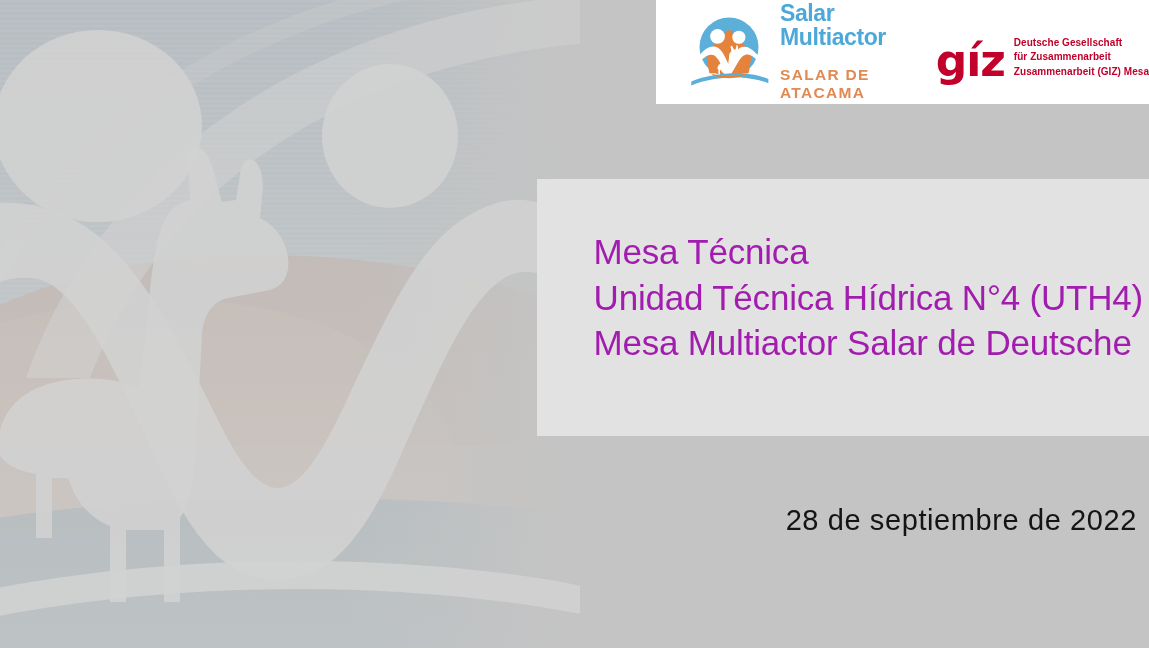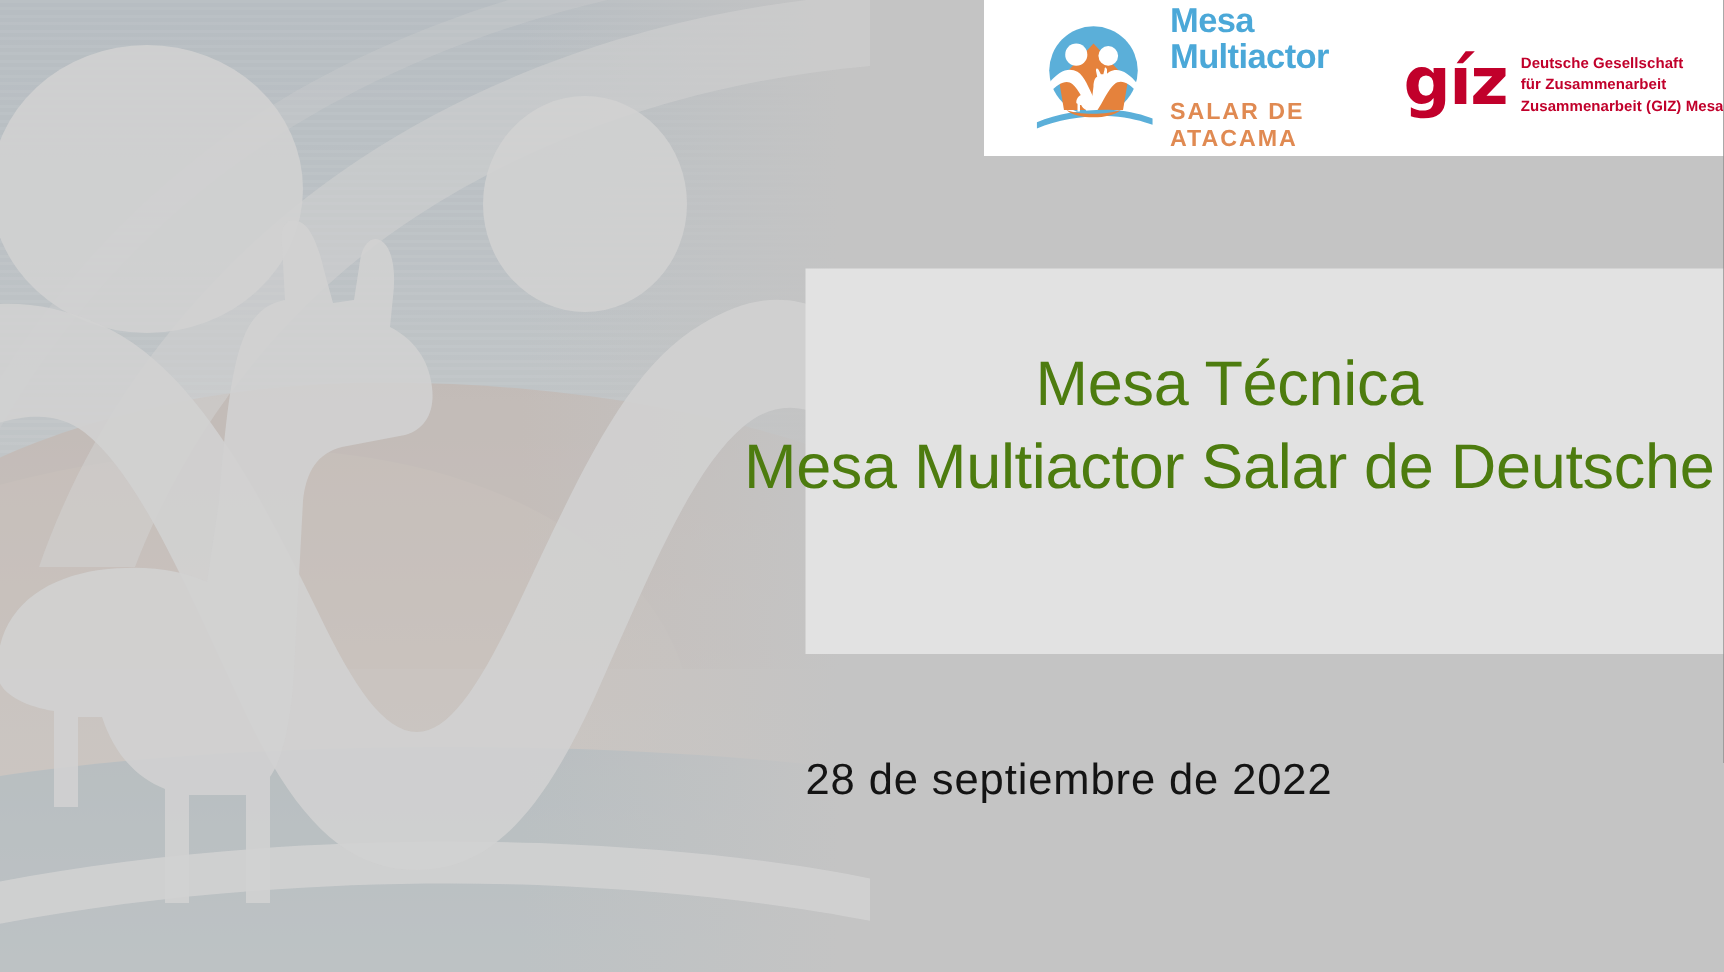--- a/index.html
+++ b/index.html
@@ -103,37 +103,37 @@
     left: 537px;
     top: 179px;
     width: 612px;
     height: 257px;
     background: #e2e2e2;
   }
   .title-text {
     position: absolute;
     right: 6px;
     top: 50px;
-    text-align: center;
-    color: #4d7c0f;
-    font-size: 42px;
+    text-align: left;
+    color: #a21caf;
+    font-size: 35px;
     line-height: 1.30;
     font-weight: 400;
     letter-spacing: -0.2px;
     white-space: nowrap;
   }
   .title-text .ln { display: block; }
 
   
   .date-text {
     position: absolute;
     left: 537px;
     top: 504px;
     width: 600px;
-    text-align: left;
+    text-align: right;
     color: #141414;
     font-size: 29px;
     font-weight: 400;
     letter-spacing: 0.6px;
   }
 
   
   .logo-band {
     position: absolute;
     left: 656px;
@@ -166,21 +166,21 @@
   .mm-sub {
     font-size: 15.5px;
     font-weight: 700;
     color: #e08a52;
     letter-spacing: 1.3px;
     line-height: 1.2;
     margin-top: 16px;
   }
   .giz-logo {
     display: flex;
-    align-items: center;
+    align-items: flex-end;
     margin-left: 26px;
     padding-top: 6px;
   }
   .giz-mark {
     font-size: 44px;
     font-weight: 700;
     color: #c1002b;
     line-height: 0.82;
     letter-spacing: -1px;
     font-family: "DejaVu Sans", sans-serif;
@@ -290,20 +290,21 @@
                L 112 560
                L 96 560
                L 96 496
                C 72 492, 58 482, 58 470 Z"></path>
     </g>
   </svg>
 
   <div class="title-box">
     <div class="title-text">
       <span class="ln">Mesa Técnica</span>
+      <span class="ln">Unidad Técnica Hídrica N°4 (UTH4)</span>
       <span class="ln">Mesa Multiactor Salar de Deutsche</span>
     </div>
   </div>
 
   <div class="date-text">28 de septiembre de 2022</div>
 
   <div class="logo-band">
 
     <div class="mm-logo">
       <svg class="mm-mark" viewBox="0 0 100 100">
@@ -365,21 +366,21 @@
                  C 22 78, 48 75, 66 76
                  C 80 77, 91 80, 98 83
                  L 98 88
                  C 90 85, 79 82, 65 81
                  C 47 80, 22 83, 4 91
                  Z" fill="#5bafd9"></path>
 
         <path d="M28 76 C 36 80, 62 80, 72 76 C 64 84, 36 84, 28 76 Z" fill="#e5823c"></path>
       </svg>
       <div class="mm-words">
-        <div class="mm-title">Mesa Multiactor</div>
+        <div class="mm-title">Salar Multiactor</div>
         <div class="mm-sub">SALAR DE ATACAMA</div>
       </div>
     </div>
 
     <div class="giz-logo">
       <div class="giz-mark">gíz</div>
       <div class="giz-sub">
         <div>Deutsche Gesellschaft</div>
         <div>für Zusammenarbeit</div>
         <div>Zusammenarbeit (GIZ) Mesa</div>

